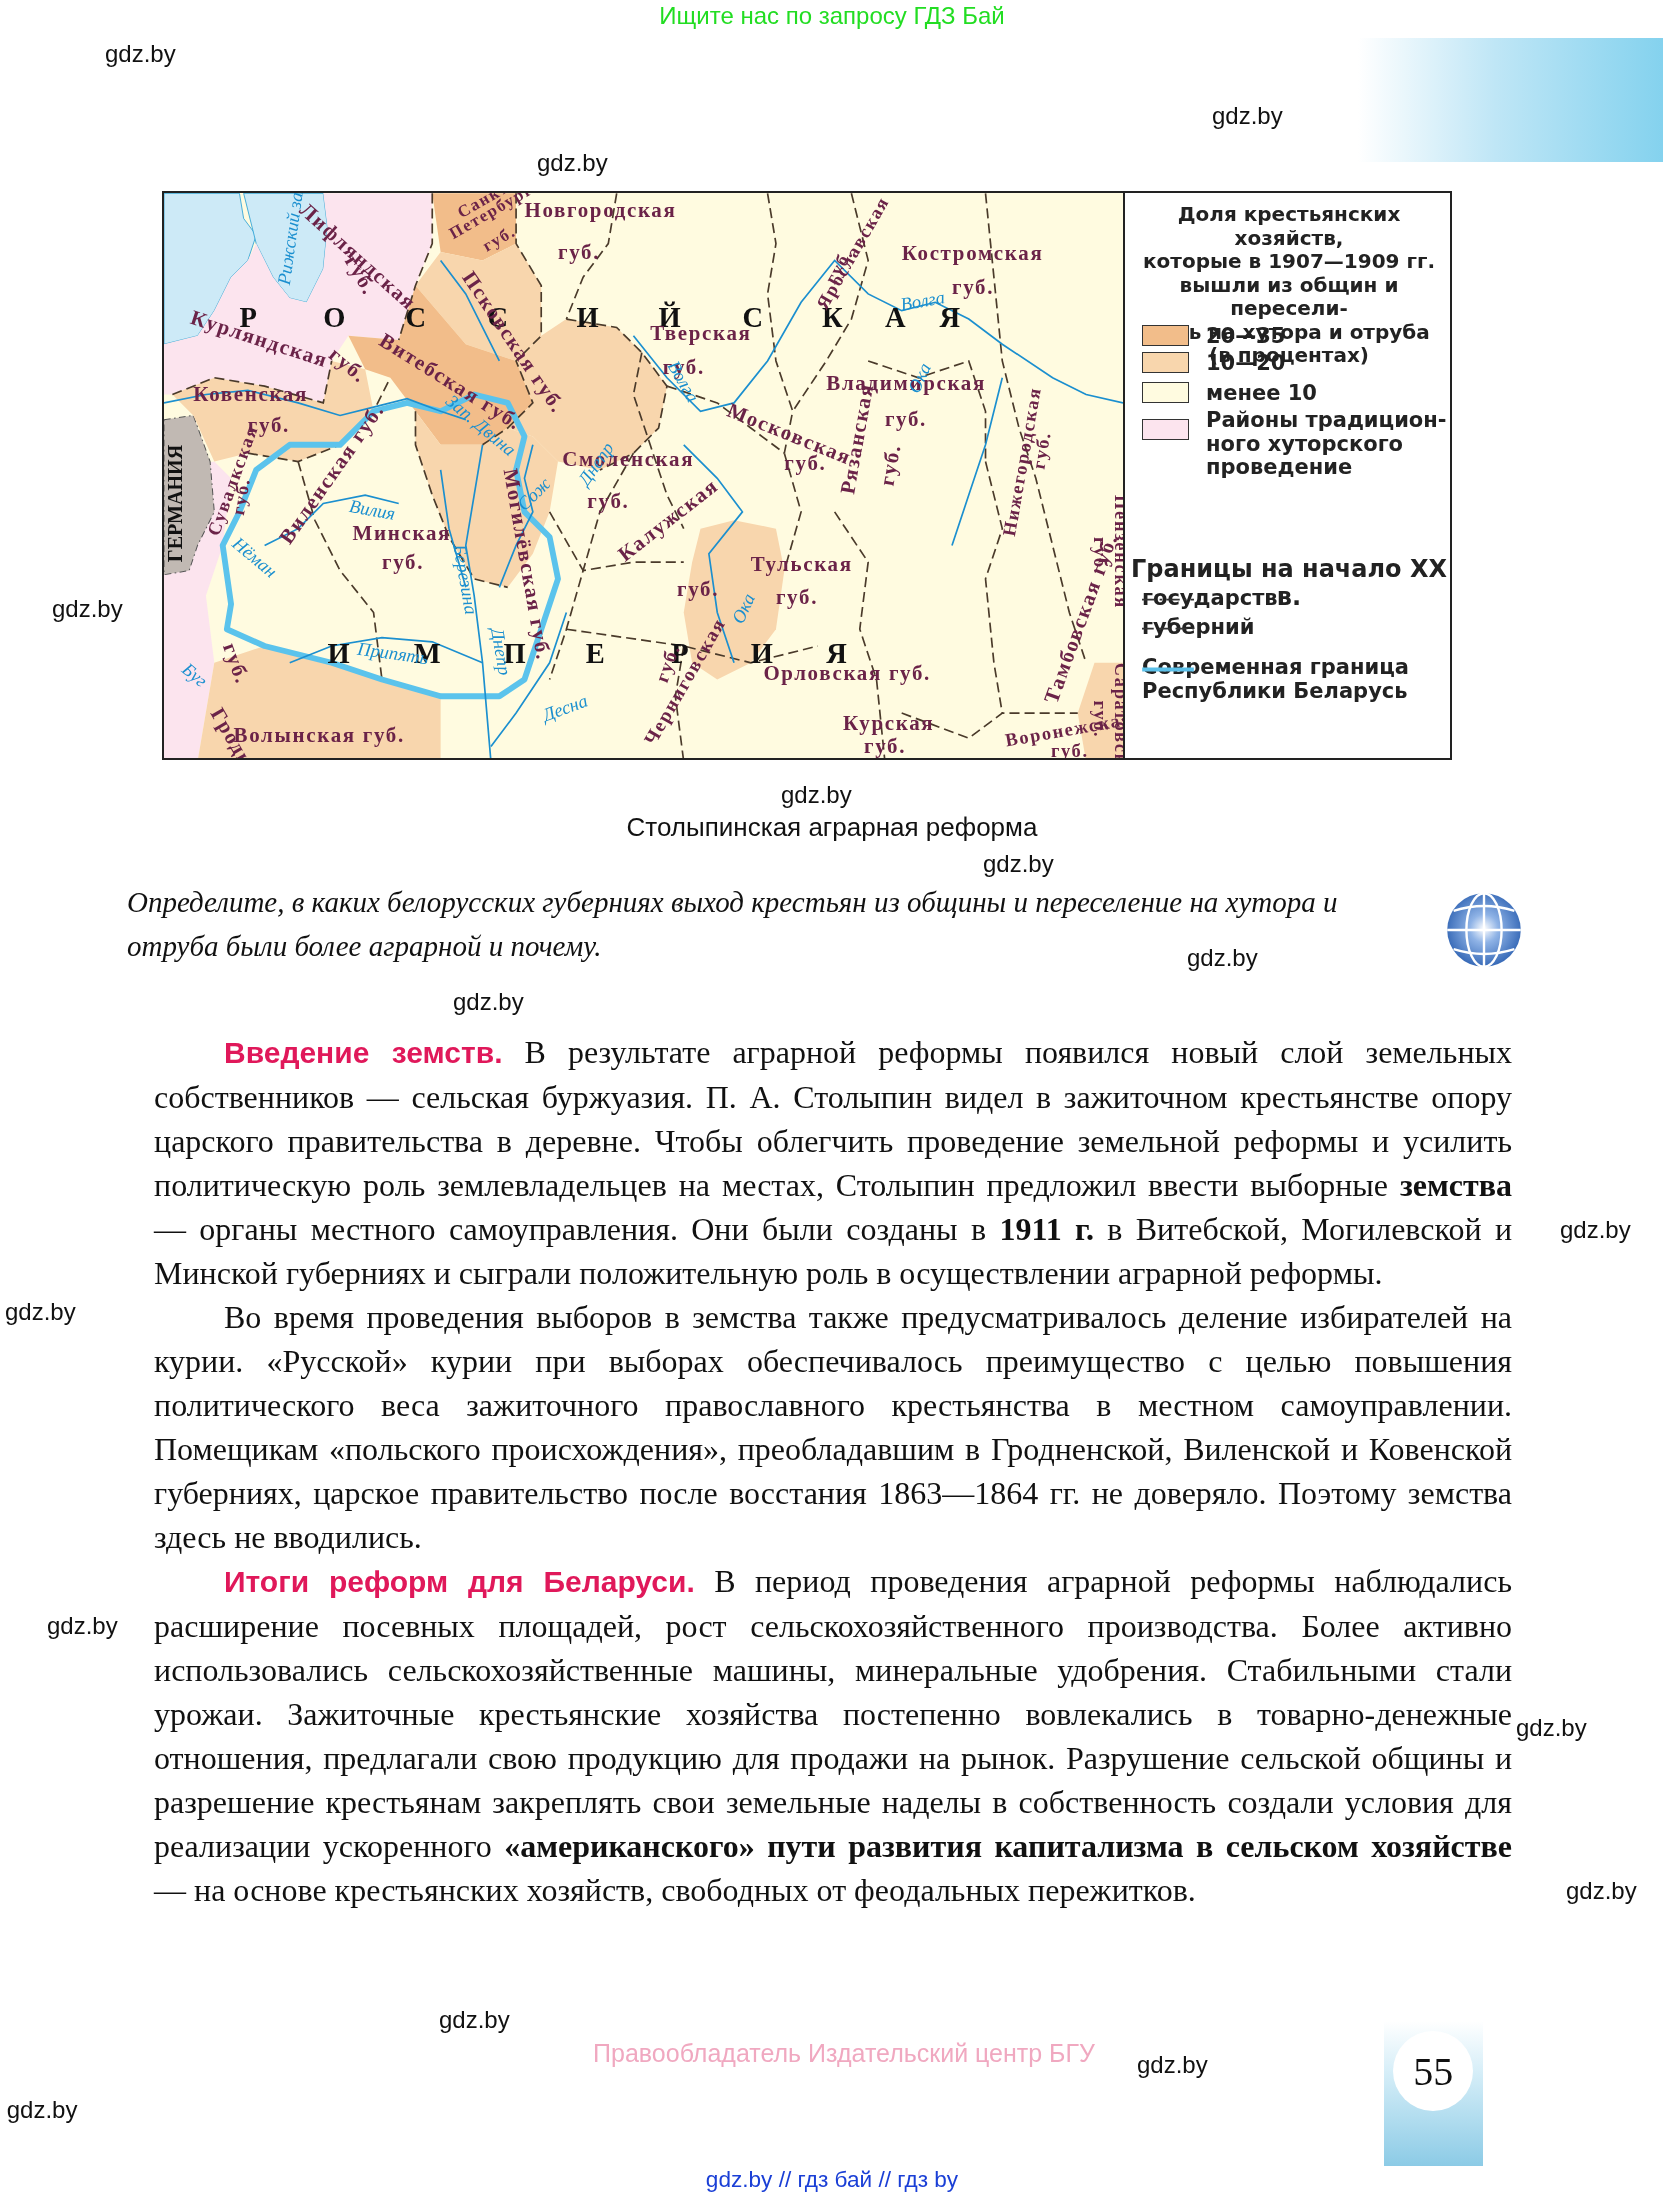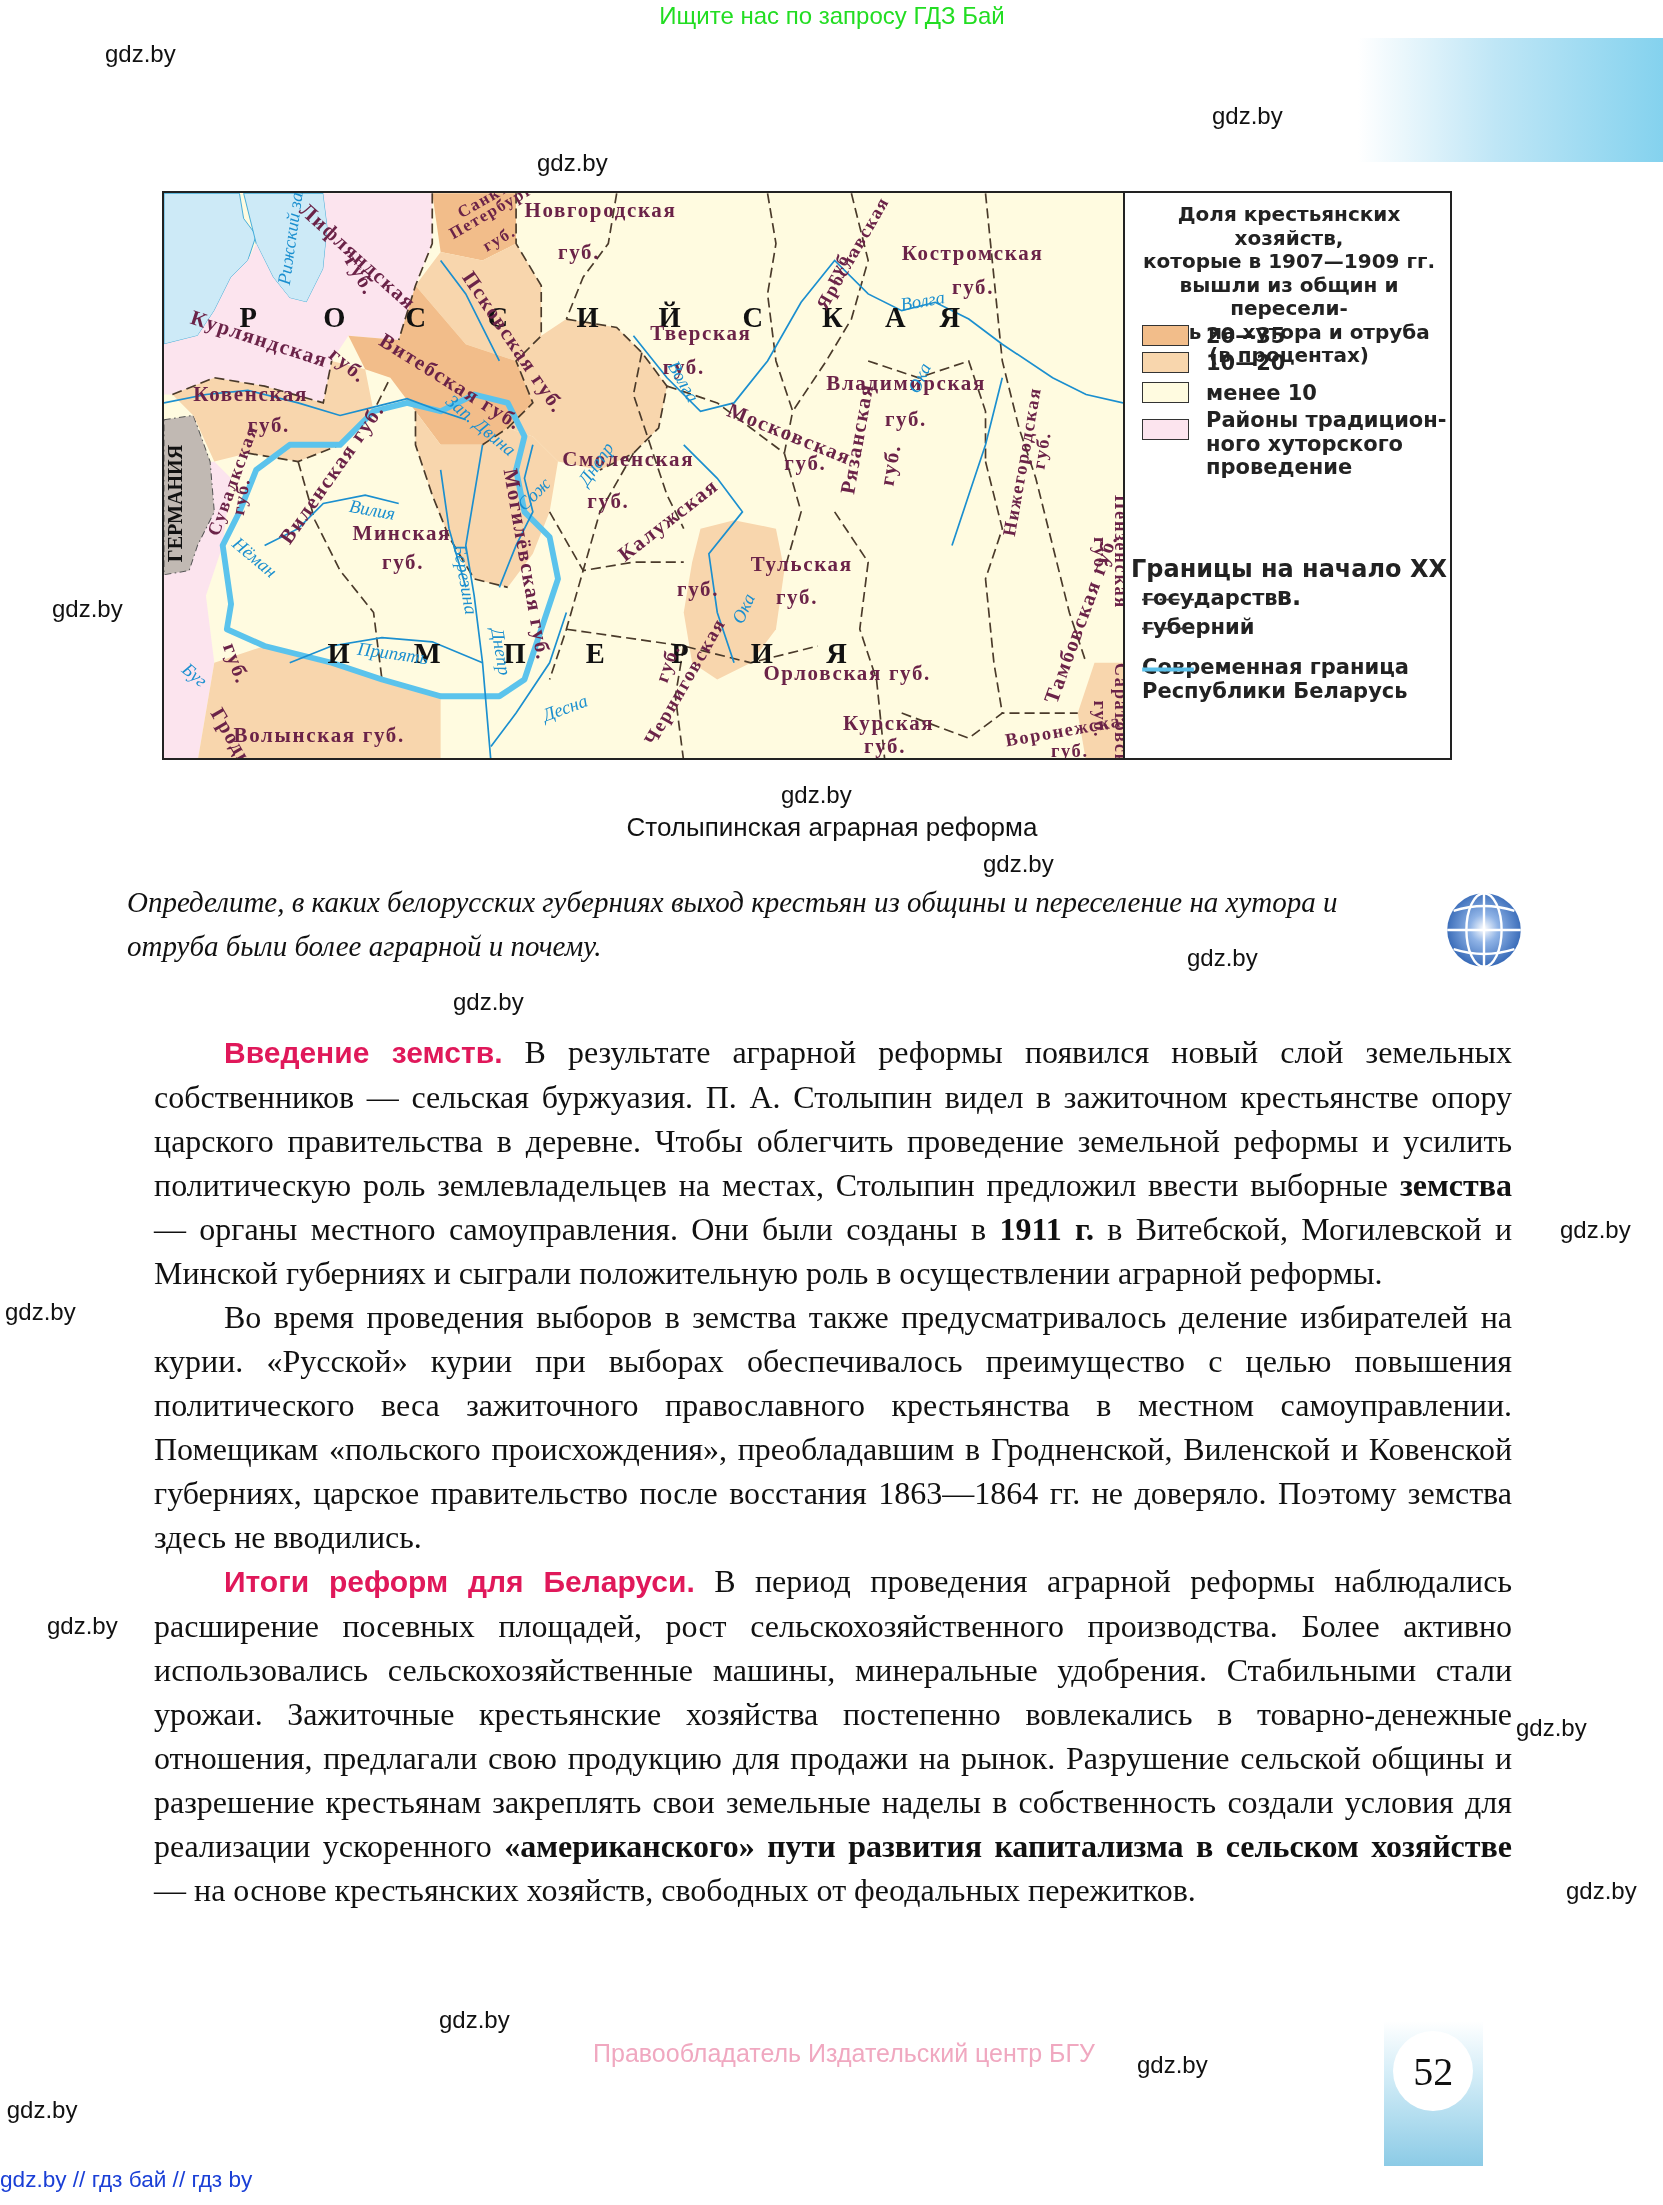--- a/index.html
+++ b/index.html
@@ -19,21 +19,21 @@
   .caption{position:absolute;left:0;width:1664px;top:812px;text-align:center;font-family:"Liberation Sans",sans-serif;font-size:26px;color:#111;}
   .question{position:absolute;left:127px;top:880px;width:1283px;font-style:italic;font-size:29px;line-height:44px;color:#111;}
   .globe{position:absolute;left:1444px;top:890px;width:80px;height:80px;}
   .body-text{position:absolute;left:129px;width:1358px;font-size:32px;line-height:44px;text-align:justify;color:#111;margin-left:25px;}
   .p{text-indent:70px;margin:0;}
   .hd{font-family:"Liberation Sans",sans-serif;font-weight:bold;color:#e0185a;font-size:30px;}
   b.bold{font-weight:bold;}
   .copyright{position:absolute;left:0;width:1664px;top:2039px;text-align:center;padding-left:12px;font-family:"Liberation Sans",sans-serif;font-size:25px;color:#f0a8c0;}
   .pagebox{position:absolute;left:1384px;top:2021px;width:99px;height:145px;background:linear-gradient(to bottom,#ffffff 0%,#d6eef8 35%,#8ccbe6 100%);}
   .pagecircle{position:absolute;left:9.2px;top:10px;width:80px;height:80px;border-radius:50%;background:#fff;display:flex;align-items:center;justify-content:center;font-size:40px;font-family:"Liberation Serif",serif;color:#111;}
-  .footer-links{position:absolute;left:0;width:1664px;top:2167px;font-family:"Liberation Sans",sans-serif;font-size:22.6px;color:#1a3fd6;}
+  .footer-links{position:absolute;left:0;width:1664px;top:2167px;text-align:center;font-family:"Liberation Sans",sans-serif;font-size:22.6px;color:#1a3fd6;}
   .lbl{font-family:"Liberation Serif",serif;font-weight:bold;fill:#6b2348;}
   .riv{font-family:"Liberation Serif",serif;font-style:italic;fill:#1b8fcf;}
   .emp{font-family:"Liberation Serif",serif;font-weight:bold;fill:#111;}
 </style>
 </head>
 <body>
 
 <div class="top-banner">Ищите нас по запросу ГДЗ Бай</div>
 <div class="corner-grad"></div>
 
@@ -304,17 +304,17 @@
 
 <div class="body-text" style="top:1030px">
   <p class="p"><span class="hd">Введение земств.</span><span> В результате аграрной реформы появился новый слой земельных собственников — сельская буржуазия. П. А. Столыпин видел в зажиточном крестьянстве опору царского правительства в деревне. Чтобы облегчить проведение земельной реформы и усилить политическую роль землевладельцев на местах, Столыпин предложил ввести выборные </span><b class="bold">земства</b><span> — органы местного самоуправления. Они были созданы в </span><b class="bold">1911 г.</b><span> в Витебской, Могилевской и Минской губерниях и сыграли положительную роль в осуществлении аграрной реформы.</span></p>
   <p class="p">Во время проведения выборов в земства также предусматривалось деление избирателей на курии. «Русской» курии при выборах обеспечивалось преимущество с целью повышения политического веса зажиточного православного крестьянства в местном самоуправлении. Помещикам «польского происхождения», преобладавшим в Гродненской, Виленской и Ковенской губерниях, царское правительство после восстания 1863—1864 гг. не доверяло. Поэтому земства здесь не вводились.</p>
   <p class="p"><span class="hd">Итоги реформ для Беларуси.</span><span> В период проведения аграрной реформы наблюдались расширение посевных площадей, рост сельскохозяйственного производства. Более активно использовались сельскохозяйственные машины, минеральные удобрения. Стабильными стали урожаи. Зажиточные крестьянские хозяйства постепенно вовлекались в товарно-денежные отношения, предлагали свою продукцию для продажи на рынок. Разрушение сельской общины и разрешение крестьянам закреплять свои земельные наделы в собственность создали условия для реализации ускоренного </span><b class="bold">«американского» пути развития капитализма в сельском хозяйстве</b><span> — на основе крестьянских хозяйств, свободных от феодальных пережитков.</span></p>
 </div>
 
 <div class="copyright">Правообладатель Издательский центр БГУ</div>
 
 <div class="pagebox">
-  <div class="pagecircle">52</div>
+  <div class="pagecircle">55</div>
 </div>
 
 <div class="footer-links">gdz.by  //  гдз бай  //  гдз by</div>
 
 
 </body></html>

